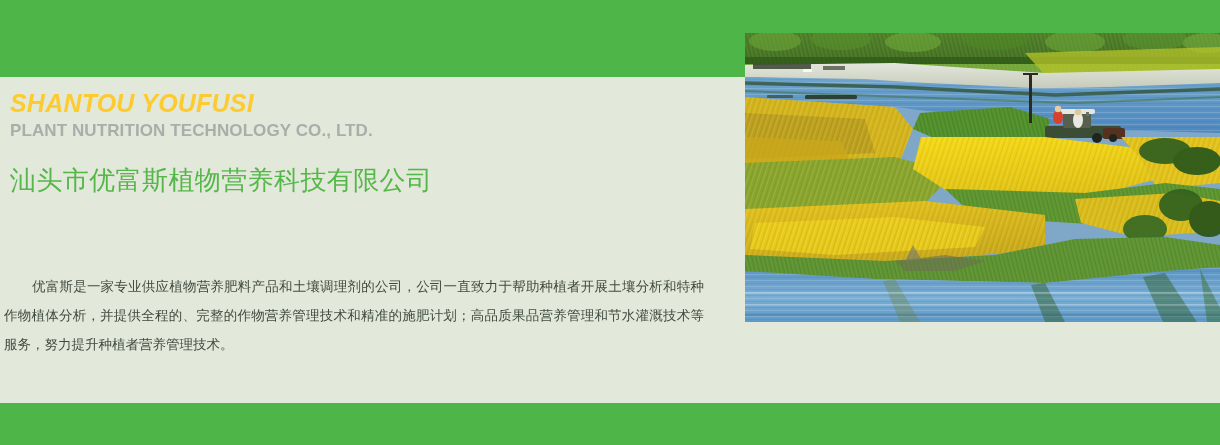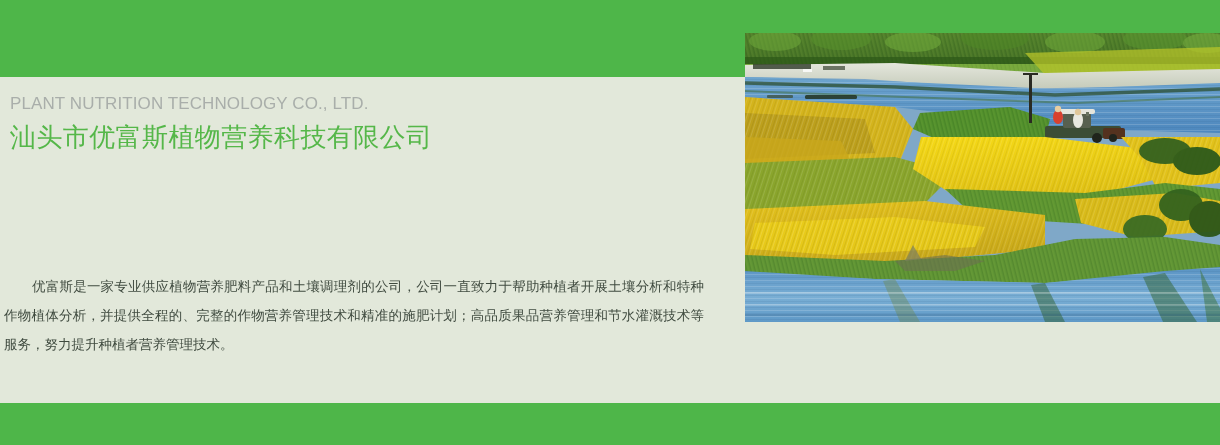--- a/index.html
+++ b/index.html
@@ -57,32 +57,32 @@
     font-weight: bold;
     font-style: italic;
     letter-spacing: 0.2px;
     color: #fdcb2f;
     line-height: 1.08;
     margin: 0;
     white-space: nowrap;
   }
   .brand-sub {
     font-size: 17px;
-    font-weight: normal;
+    font-weight: bold;
     color: #a9aeaa;
     line-height: 1.25;
     margin: 3px 0 0 0;
     letter-spacing: 0.1px;
     white-space: nowrap;
   }
   .brand-cn {
     font-size: 26px;
     color: #55b749;
     line-height: 1.25;
-    margin: 7px 0 0 0;
+    margin: 23px 0 0 0;
     letter-spacing: 0.4px;
     white-space: nowrap;
     font-family: "DejaVu Sans", "Liberation Sans", sans-serif;
   }
   .intro-paragraph {
     position: absolute;
     left: 4px;
     top: 272px;
     width: 700px;
     font-size: 13.5px;
@@ -113,20 +113,21 @@
 </head>
 <body>
 
 <div class="page">
 
   <div class="header-band"></div>
 
   <div class="content-left"></div>
 
   <div class="brand-block">
+    <div class="brand-en">SHANTOU YOUFUSI</div>
     <div class="brand-sub">PLANT NUTRITION TECHNOLOGY CO., LTD.</div>
     <div class="brand-cn">汕头市优富斯植物营养科技有限公司</div>
   </div>
 
   <div class="intro-paragraph">优富斯是一家专业供应植物营养肥料产品和土壤调理剂的公司，公司一直致力于帮助种植者开展土壤分析和特种作物植体分析，并提供全程的、完整的作物营养管理技术和精准的施肥计划；高品质果品营养管理和节水灌溉技术等服务，努力提升种植者营养管理技术。</div>
 
   <div class="photo-wrap">
     <svg class="photo" viewBox="0 0 475 289" preserveAspectRatio="none">
       <defs>
         <linearGradient id="gSky" x1="0" y1="0" x2="0" y2="1">

